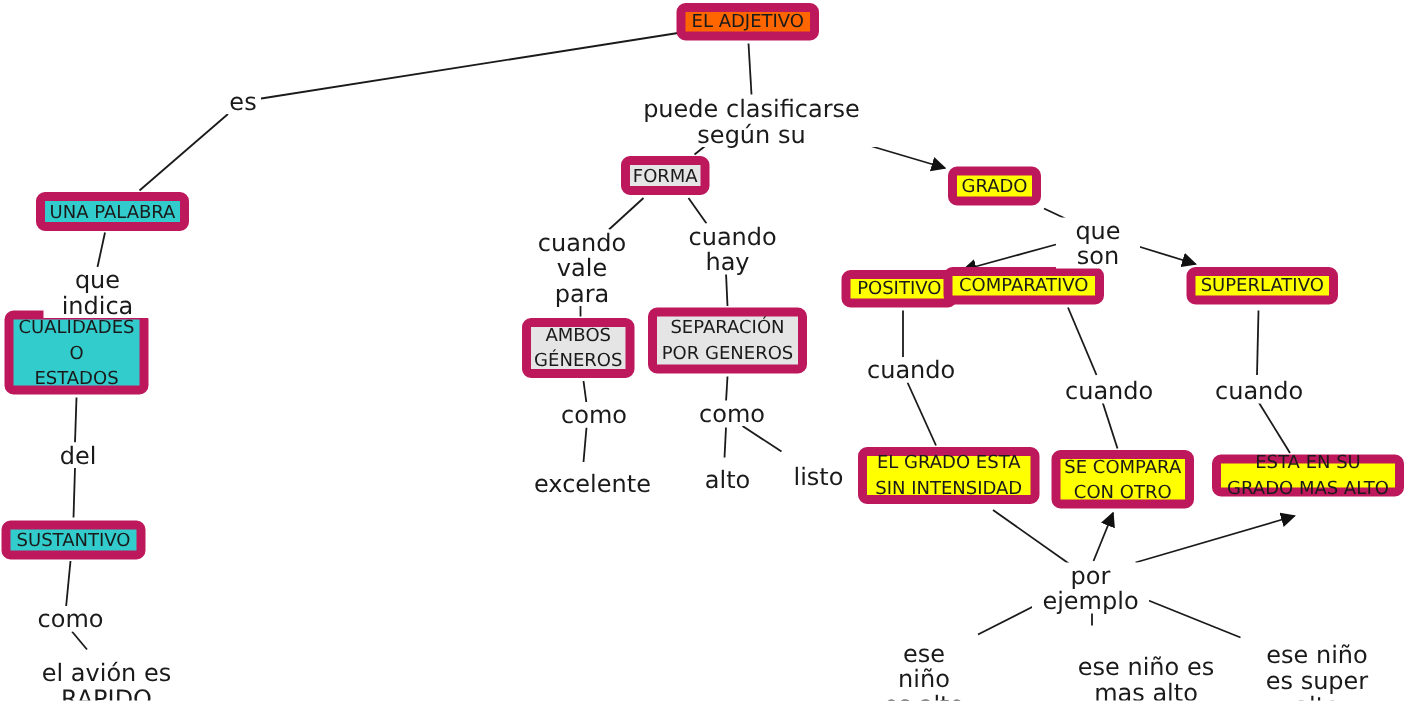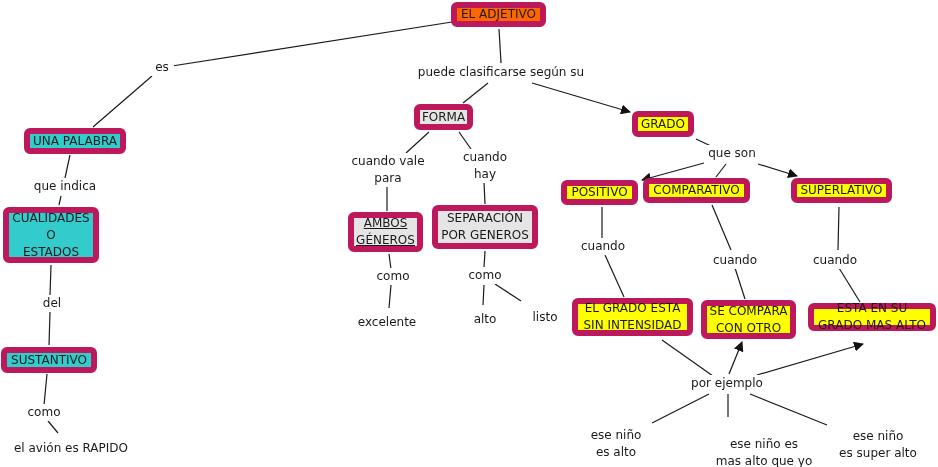--- a/index.html
+++ b/index.html
@@ -6,21 +6,21 @@
   body { width:938px; height:467px; position:relative; overflow:hidden;
          font-family:"DejaVu Sans", "Liberation Sans", sans-serif; font-size:12px; color:#1a1a1a; }
   svg.links { position:absolute; left:0; top:0; width:938px; height:467px; }
   .node { position:absolute; box-sizing:border-box; border:6px solid #be185d; border-radius:6px;
           display:flex; align-items:center; justify-content:center; text-align:center;
           line-height:17px; font-size:12px; color:#1a1a1a; white-space:pre-line; }
   .orange { background:#ff6600; }
   .teal { background:#33cccc; }
   .green { background:#e5e5e5; }
   .yellow { background:#ffff00; }
-  .lbl { position:absolute; text-align:center; line-height:17px; font-size:12px; white-space:pre-line;
+  .lbl { position:absolute; text-align:center; line-height:17px; font-size:16px; white-space:pre-line;
          background:#ffffff; padding:0 1px; }
 </style>
 </head>
 <body>
 
 <svg class="links" viewBox="0 0 938 467">
   <defs>
     <marker id="arr" markerWidth="10" markerHeight="10" refX="9" refY="5" orient="auto" markerUnits="userSpaceOnUse">
       <path d="M0,0 L10,5 L0,10 z" fill="#111"></path>
     </marker>
@@ -75,26 +75,26 @@
 </svg>
 
 <div class="node orange" style="left:451px;top:2px;width:95px;height:25px;">EL ADJETIVO</div>
 <div class="node teal" style="left:24px;top:128px;width:102px;height:26px;">UNA PALABRA</div>
 <div class="node teal" style="left:3px;top:207px;width:96px;height:56px;">CUALIDADES
 O
 ESTADOS</div>
 <div class="node teal" style="left:1px;top:347px;width:96px;height:26px;">SUSTANTIVO</div>
 <div class="node green" style="left:414px;top:104px;width:59px;height:26px;">FORMA</div>
 <div class="node yellow" style="left:632px;top:111px;width:62px;height:26px;">GRADO</div>
-<div class="node green" style="left:348px;top:212px;width:75px;height:40px;text-decoration:underline;">AMBOS
+<div class="node green" style="left:348px;top:212px;width:75px;height:40px;">AMBOS
 GÉNEROS</div>
 <div class="node green" style="left:432px;top:205px;width:106px;height:44px;">SEPARACIÓN
 POR GENEROS</div>
 <div class="node yellow" style="left:561px;top:180px;width:77px;height:25px;">POSITIVO</div>
-<div class="node yellow" style="left:643px;top:178px;width:107px;height:25px;">COMPARATIVO</div>
+<div class="node yellow" style="left:629px;top:178px;width:107px;height:25px;">COMPARATIVO</div>
 <div class="node yellow" style="left:791px;top:178px;width:101px;height:25px;">SUPERLATIVO</div>
 <div class="node yellow" style="left:572px;top:298px;width:121px;height:38px;">EL GRADO ESTA
 SIN INTENSIDAD</div>
 <div class="node yellow" style="left:701px;top:300px;width:95px;height:39px;">SE COMPARA
 CON OTRO</div>
 <div class="node yellow" style="left:808px;top:303px;width:128px;height:28px;">ESTA EN SU
 GRADO MAS ALTO</div>
 
 <div class="lbl" style="left:150px;top:59px;width:22px;">es</div>
 <div class="lbl" style="left:412px;top:64px;width:176px;">puede clasificarse según su</div>

